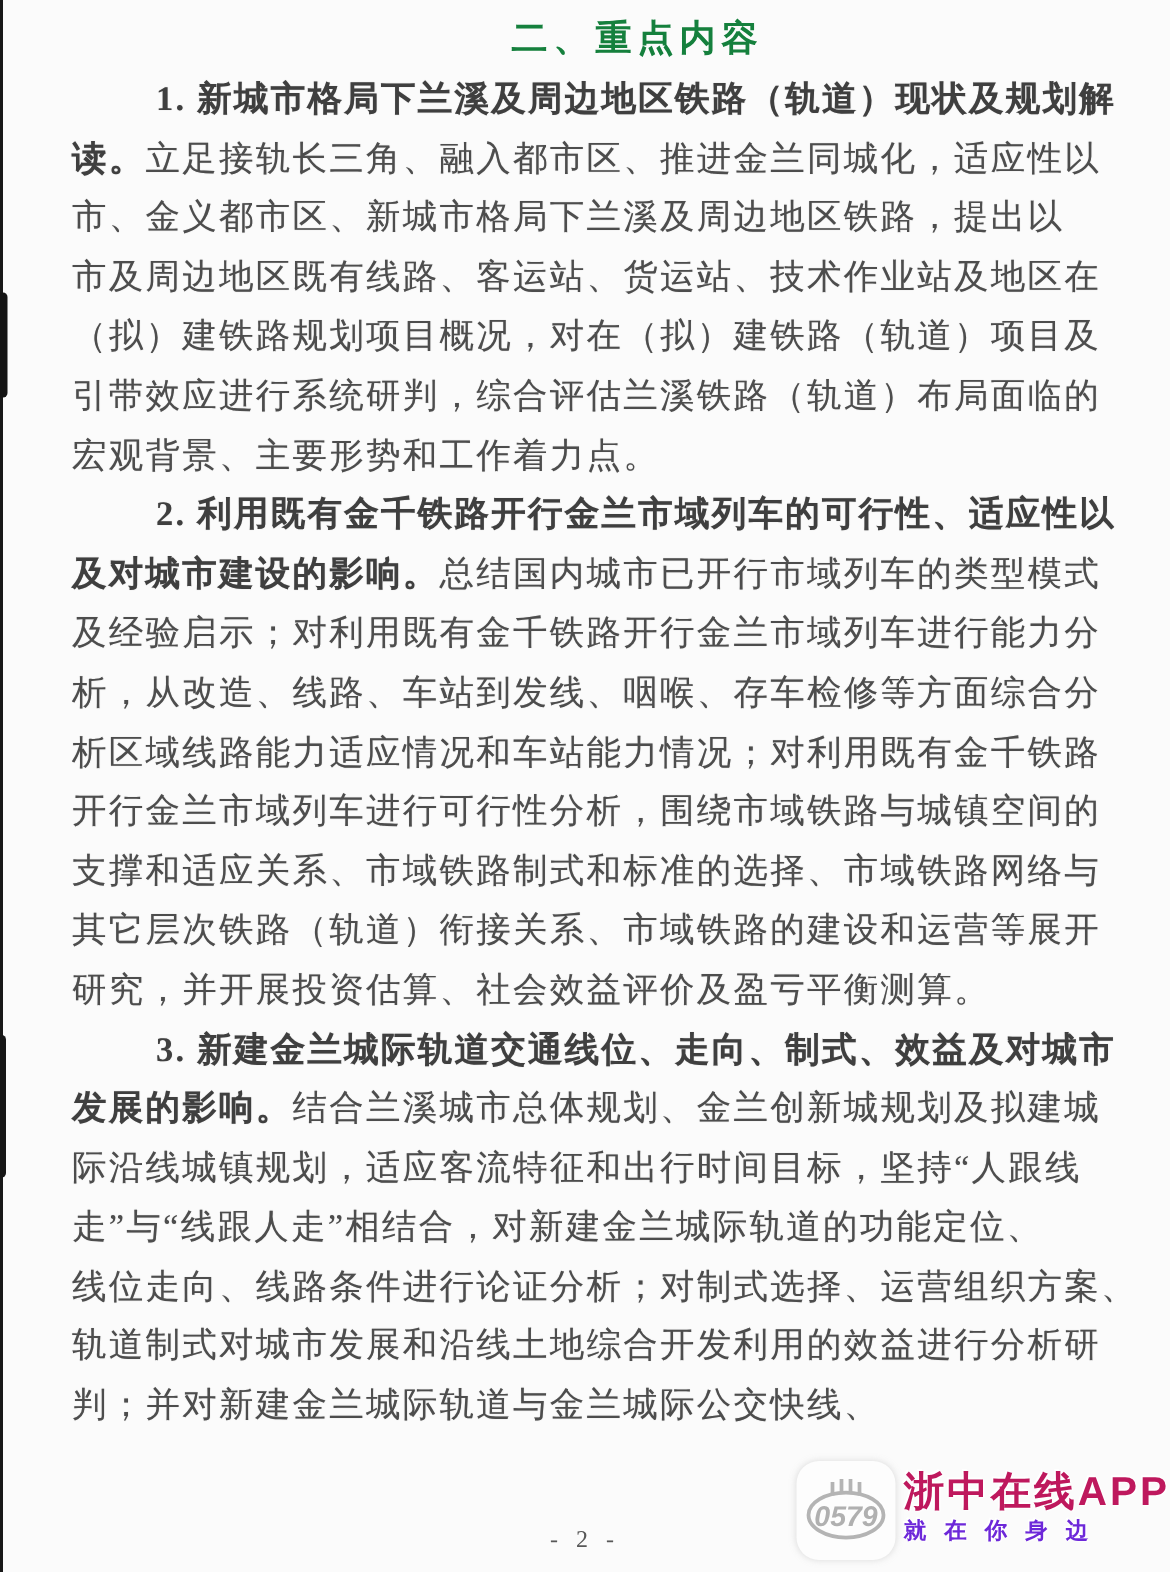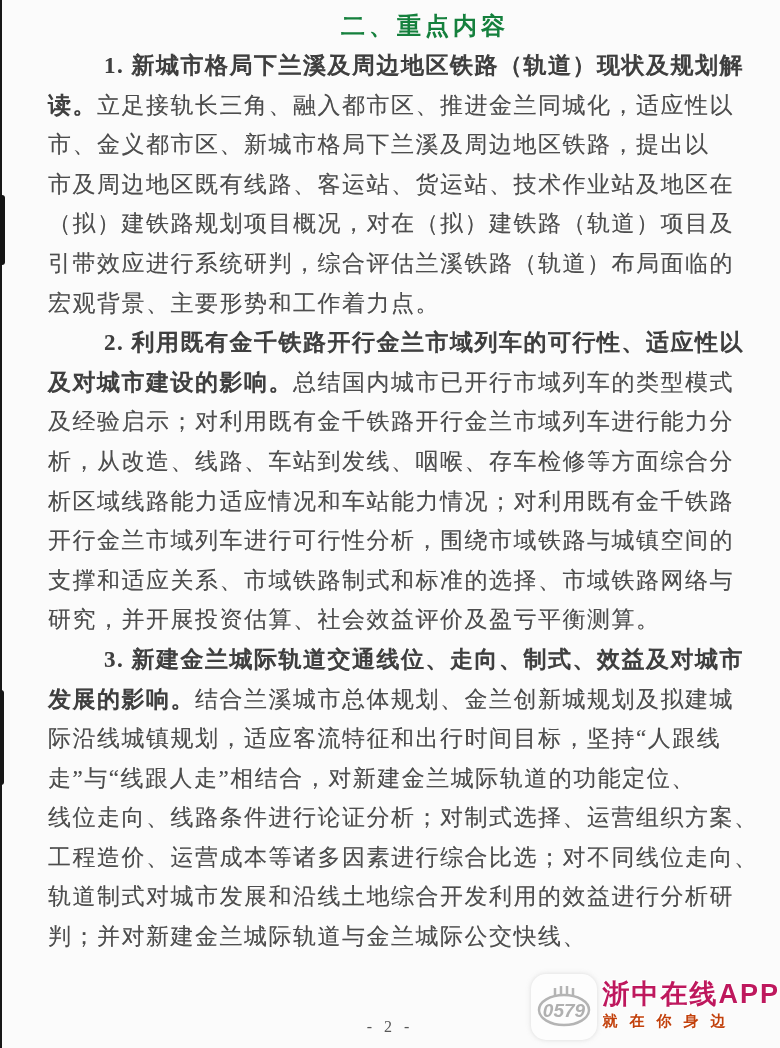--- a/index.html
+++ b/index.html
@@ -70,21 +70,21 @@
   .wm-text { margin-left: 5px; padding-top: 5px; }
   .wm-title {
     font-family: "Liberation Sans", "DejaVu Sans", sans-serif;
     font-size: 27px; font-weight: bold; line-height: 30px;
     color: #be185d; letter-spacing: 2px; white-space: nowrap;
     text-shadow: -1px -1px 0 #ffffff, 1px 1px 1px rgba(255,255,255,0.9), 0 0 2px #ffffff;
   }
   .wm-subtitle {
     font-family: "Liberation Sans", "DejaVu Sans", sans-serif;
     font-size: 15px; font-weight: bold; line-height: 20px;
-    color: #c2410c; letter-spacing: 12px; white-space: nowrap;
+    color: #6d28d9; letter-spacing: 12px; white-space: nowrap;
     text-shadow: -1px -1px 0 #ffffff, 1px 1px 1px rgba(255,255,255,0.9);
     margin-top: 2px;
   }
 </style>
 </head>
 <body>
 
 <div class="scan-edge"></div>
 
 <div class="content">
@@ -97,27 +97,27 @@
       <div class="line"><span>（拟）建铁路规划项目概况，对在（拟）建铁路（轨道）项目及</span></div>
       <div class="line"><span>引带效应进行系统研判，综合评估兰溪铁路（轨道）布局面临的</span></div>
       <div class="line"><span>宏观背景、主要形势和工作着力点。</span></div>
       <div class="line indent"><span class="b">2. 利用既有金千铁路开行金兰市域列车的可行性、适应性以</span></div>
       <div class="line"><span class="b">及对城市建设的影响。</span><span>总结国内城市已开行市域列车的类型模式</span></div>
       <div class="line"><span>及经验启示；对利用既有金千铁路开行金兰市域列车进行能力分</span></div>
       <div class="line"><span>析，从改造、线路、车站到发线、咽喉、存车检修等方面综合分</span></div>
       <div class="line"><span>析区域线路能力适应情况和车站能力情况；对利用既有金千铁路</span></div>
       <div class="line"><span>开行金兰市域列车进行可行性分析，围绕市域铁路与城镇空间的</span></div>
       <div class="line"><span>支撑和适应关系、市域铁路制式和标准的选择、市域铁路网络与</span></div>
+      <div class="line"><span>其它层次铁路（轨道）衔接关系、市域铁路的建设和运营等展开</span></div>
       <div class="line"><span>研究，并开展投资估算、社会效益评价及盈亏平衡测算。</span></div>
       <div class="line indent"><span class="b">3. 新建金兰城际轨道交通线位、走向、制式、效益及对城市</span></div>
       <div class="line"><span class="b">发展的影响。</span><span>结合兰溪城市总体规划、金兰创新城规划及拟建城</span></div>
       <div class="line"><span>际沿线城镇规划，适应客流特征和出行时间目标，坚持“人跟线</span></div>
       <div class="line"><span>走”与“线跟人走”相结合，对新建金兰城际轨道的功能定位、</span></div>
       <div class="line"><span>线位走向、线路条件进行论证分析；对制式选择、运营组织方案、</span></div>
-      <div class="line"><span>工程造价、运营成本等诸多因素进行综合比选；对不同线位走向、</span></div>
       <div class="line"><span>轨道制式对城市发展和沿线土地综合开发利用的效益进行分析研</span></div>
       <div class="line"><span>判；并对新建金兰城际轨道与金兰城际公交快线、</span></div>
     </div>
 </div>
 
 <div class="footer">- 2 -</div>
 
 <div class="watermark">
   <div class="wm-logo">
     <svg width="56" height="56" viewBox="0 0 56 56">

